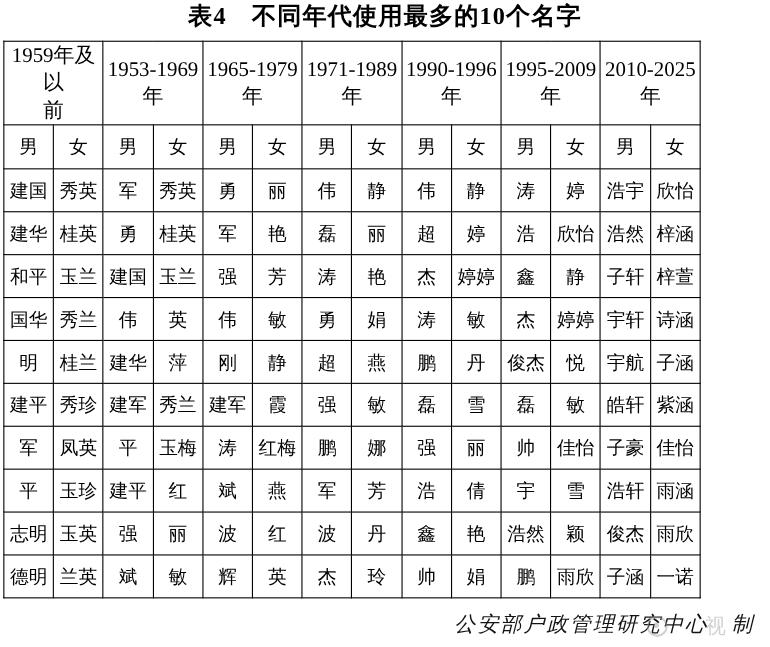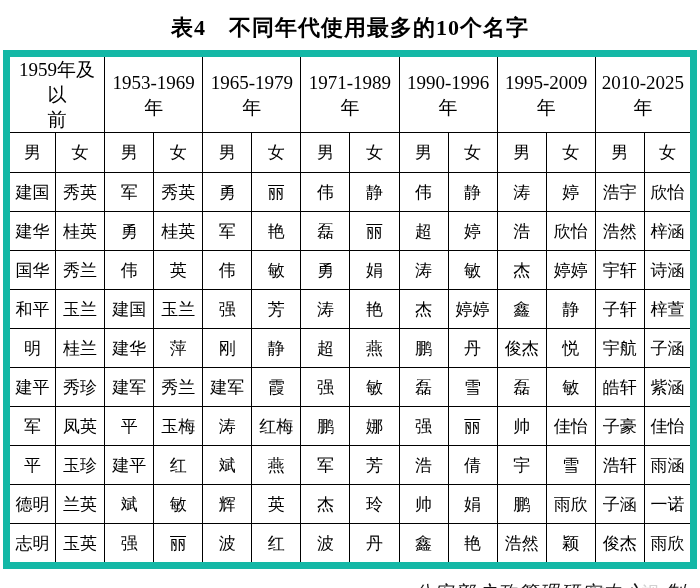--- a/index.html
+++ b/index.html
@@ -10,34 +10,33 @@
   .page {
     position: relative;
     width: 700px;
     height: 588px;
     background: #ffffff;
     font-family: "Liberation Serif", "DejaVu Serif", serif;
     color: #000;
     overflow: hidden;
   }
   .title {
-    padding-top: 13px;
     height: 37px;
     text-align: center;
     font-size: 22px;
     font-weight: bold;
     letter-spacing: 1px;
     color: #000;
   }
   table.names {
     border-collapse: collapse;
     table-layout: fixed;
-    width: 694px;
+    width: 634px;
     margin-left: 3px;
-    border: 7px solid #14b8a6;
+    border: 1px solid #14b8a6;
     background: #fff;
   }
   table.names th, table.names td {
     border: 1px solid #000;
     text-align: center;
     vertical-align: middle;
     padding: 0;
     font-weight: normal;
     overflow: hidden;
   }
@@ -166,52 +165,52 @@
           <td class="name-cell">磊</td>
           <td class="name-cell">丽</td>
           <td class="name-cell">超</td>
           <td class="name-cell">婷</td>
           <td class="name-cell">浩</td>
           <td class="name-cell">欣怡</td>
           <td class="name-cell">浩然</td>
           <td class="name-cell">梓涵</td>
         </tr>
         <tr>
-          <td class="name-cell">国华</td>
-          <td class="name-cell">秀兰</td>
-          <td class="name-cell">伟</td>
-          <td class="name-cell">英</td>
-          <td class="name-cell">伟</td>
-          <td class="name-cell">敏</td>
-          <td class="name-cell">勇</td>
-          <td class="name-cell">娟</td>
-          <td class="name-cell">涛</td>
-          <td class="name-cell">敏</td>
-          <td class="name-cell">杰</td>
-          <td class="name-cell">婷婷</td>
-          <td class="name-cell">宇轩</td>
-          <td class="name-cell">诗涵</td>
-        </tr>
-        <tr>
           <td class="name-cell">和平</td>
           <td class="name-cell">玉兰</td>
           <td class="name-cell">建国</td>
           <td class="name-cell">玉兰</td>
           <td class="name-cell">强</td>
           <td class="name-cell">芳</td>
           <td class="name-cell">涛</td>
           <td class="name-cell">艳</td>
           <td class="name-cell">杰</td>
           <td class="name-cell">婷婷</td>
           <td class="name-cell">鑫</td>
           <td class="name-cell">静</td>
           <td class="name-cell">子轩</td>
           <td class="name-cell">梓萱</td>
         </tr>
         <tr>
+          <td class="name-cell">国华</td>
+          <td class="name-cell">秀兰</td>
+          <td class="name-cell">伟</td>
+          <td class="name-cell">英</td>
+          <td class="name-cell">伟</td>
+          <td class="name-cell">敏</td>
+          <td class="name-cell">勇</td>
+          <td class="name-cell">娟</td>
+          <td class="name-cell">涛</td>
+          <td class="name-cell">敏</td>
+          <td class="name-cell">杰</td>
+          <td class="name-cell">婷婷</td>
+          <td class="name-cell">宇轩</td>
+          <td class="name-cell">诗涵</td>
+        </tr>
+        <tr>
           <td class="name-cell">明</td>
           <td class="name-cell">桂兰</td>
           <td class="name-cell">建华</td>
           <td class="name-cell">萍</td>
           <td class="name-cell">刚</td>
           <td class="name-cell">静</td>
           <td class="name-cell">超</td>
           <td class="name-cell">燕</td>
           <td class="name-cell">鹏</td>
           <td class="name-cell">丹</td>
@@ -262,51 +261,51 @@
           <td class="name-cell">军</td>
           <td class="name-cell">芳</td>
           <td class="name-cell">浩</td>
           <td class="name-cell">倩</td>
           <td class="name-cell">宇</td>
           <td class="name-cell">雪</td>
           <td class="name-cell">浩轩</td>
           <td class="name-cell">雨涵</td>
         </tr>
         <tr>
-          <td class="name-cell">德明</td>
-          <td class="name-cell">兰英</td>
-          <td class="name-cell">斌</td>
-          <td class="name-cell">敏</td>
-          <td class="name-cell">辉</td>
-          <td class="name-cell">英</td>
-          <td class="name-cell">杰</td>
-          <td class="name-cell">玲</td>
-          <td class="name-cell">帅</td>
-          <td class="name-cell">娟</td>
-          <td class="name-cell">鹏</td>
-          <td class="name-cell">雨欣</td>
-          <td class="name-cell">子涵</td>
-          <td class="name-cell">一诺</td>
-        </tr>
-        <tr>
           <td class="name-cell">志明</td>
           <td class="name-cell">玉英</td>
           <td class="name-cell">强</td>
           <td class="name-cell">丽</td>
           <td class="name-cell">波</td>
           <td class="name-cell">红</td>
           <td class="name-cell">波</td>
           <td class="name-cell">丹</td>
           <td class="name-cell">鑫</td>
           <td class="name-cell">艳</td>
           <td class="name-cell">浩然</td>
           <td class="name-cell">颖</td>
           <td class="name-cell">俊杰</td>
           <td class="name-cell">雨欣</td>
         </tr>
+        <tr>
+          <td class="name-cell">德明</td>
+          <td class="name-cell">兰英</td>
+          <td class="name-cell">斌</td>
+          <td class="name-cell">敏</td>
+          <td class="name-cell">辉</td>
+          <td class="name-cell">英</td>
+          <td class="name-cell">杰</td>
+          <td class="name-cell">玲</td>
+          <td class="name-cell">帅</td>
+          <td class="name-cell">娟</td>
+          <td class="name-cell">鹏</td>
+          <td class="name-cell">雨欣</td>
+          <td class="name-cell">子涵</td>
+          <td class="name-cell">一诺</td>
+        </tr>
       </tbody>
   </table>
 
   <div class="footer">
     <span class="watermark">
       <span class="wm-eye"></span>
       <span>视</span>
     </span>
     <span>公安部户政管理研究中心　制</span>
   </div>

